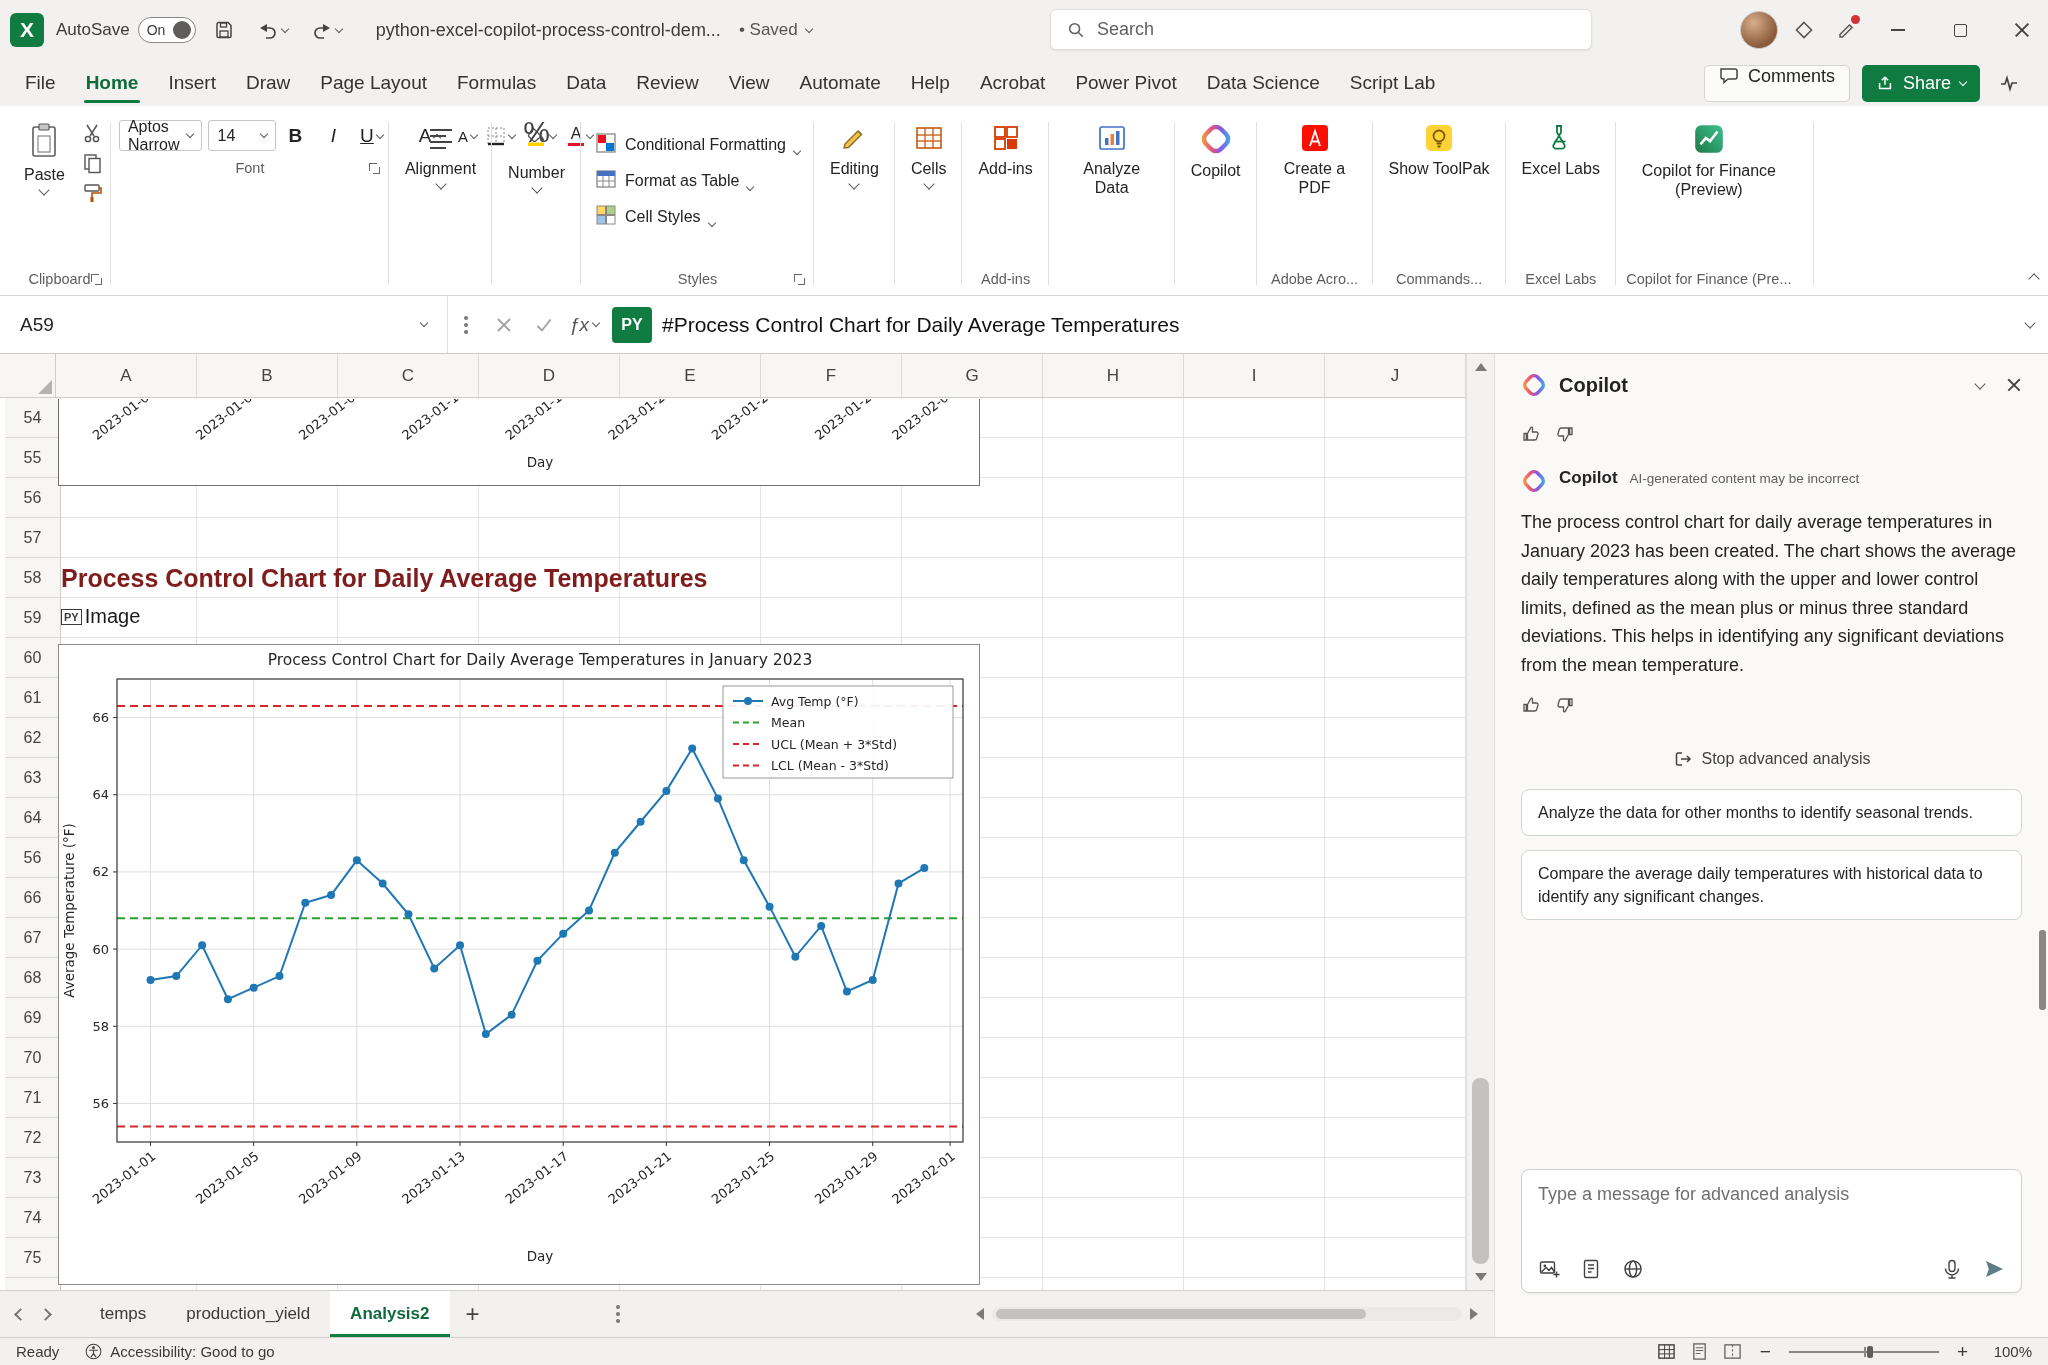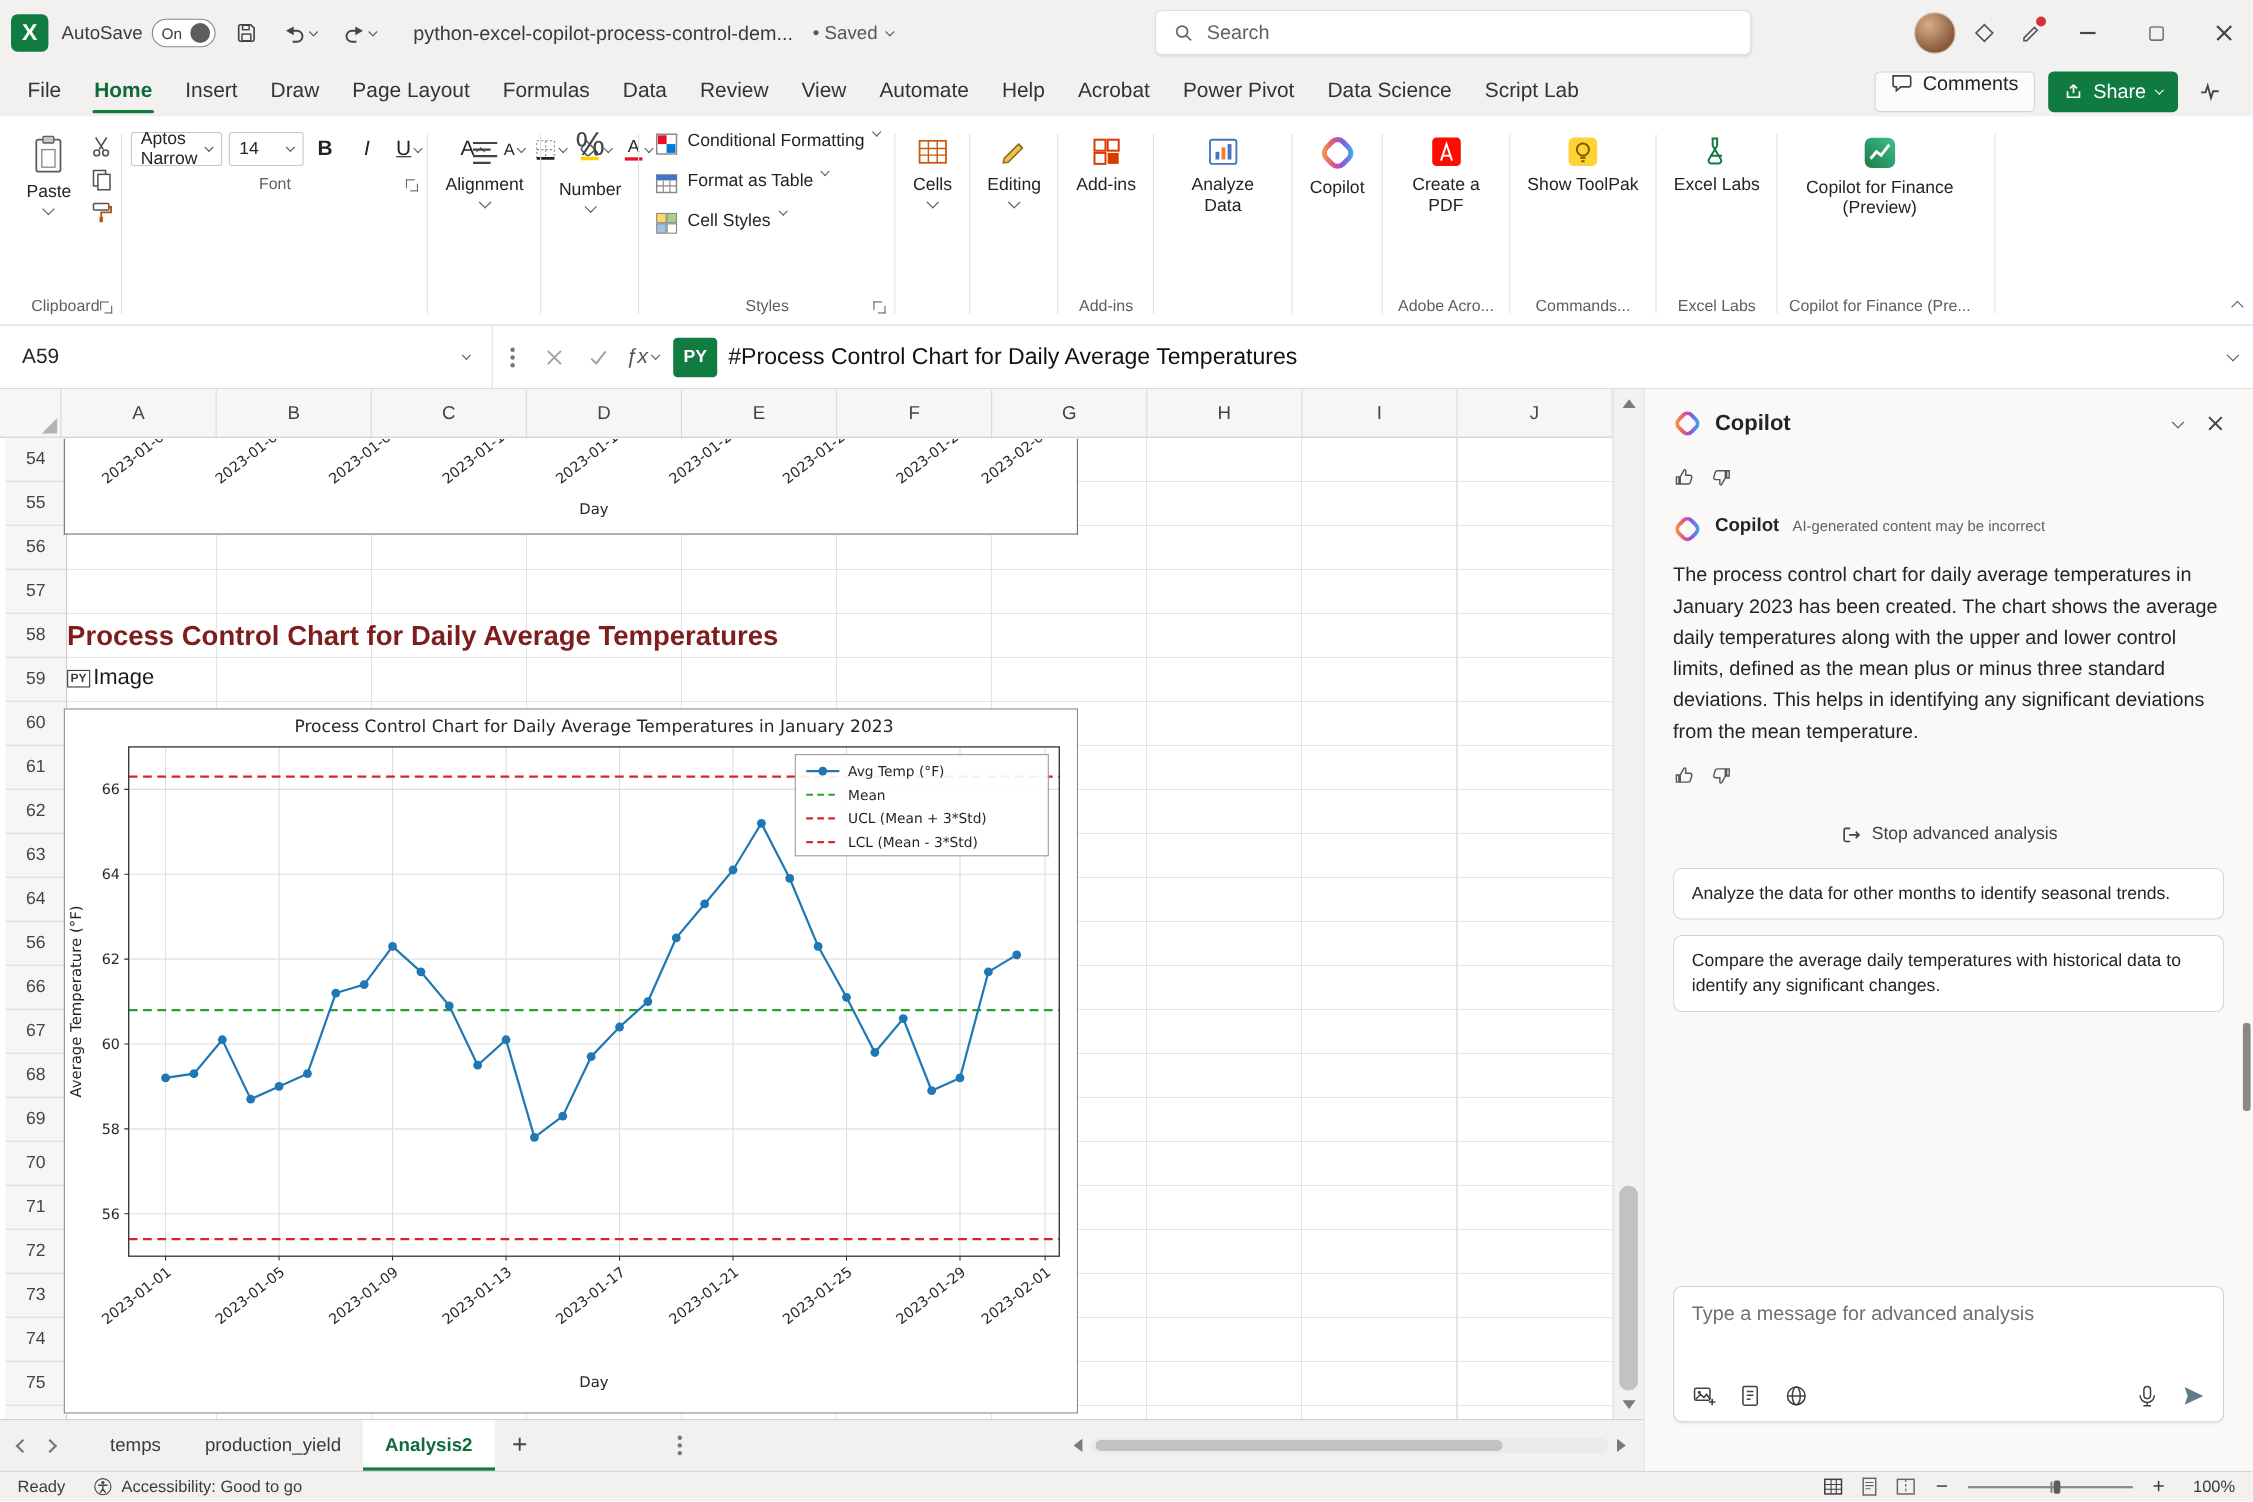--- a/index.html
+++ b/index.html
@@ -45,21 +45,21 @@
 .ribbon{height:190px;background:#fff;border-bottom:1px solid #d8d6d4;display:flex;align-items:stretch;padding:6px 30px 0 8px;flex:none;position:relative}
 .rgroup{display:flex;flex-direction:column;padding:2px 8px 0 8px;position:relative}
 .rgroup::after{content:"";position:absolute;right:0;top:10px;bottom:10px;width:1px;background:#e1dfdd}
 .rbody{flex:1;display:flex;align-items:flex-start;gap:8px}
 .glabel{height:32px;display:flex;align-items:center;justify-content:center;font-size:14.5px;color:#605e5c;position:relative;white-space:nowrap}
 .launcher{position:absolute;right:0;bottom:9px;width:12px;height:12px}
 .launcher::before{content:"";position:absolute;left:0;top:0;width:7px;height:7px;border-left:1.4px solid #666;border-top:1.4px solid #666}
 .launcher::after{content:"";position:absolute;right:1px;bottom:1px;width:6px;height:6px;border-right:1.4px solid #666;border-bottom:1.4px solid #666}
 .bigbtn{display:flex;flex-direction:column;align-items:center;gap:5px;padding:8px 8px 4px 8px;border-radius:4px;font-size:16px;color:#242424;text-align:center;line-height:19px}
 .smallcol{display:flex;flex-direction:column;gap:8px;padding-top:8px}
-.srow{display:flex;align-items:flex-start;gap:8px;font-size:16px;height:34px;padding:0 6px;border-radius:4px;white-space:nowrap}
+.srow{display:flex;align-items:flex-end;gap:8px;font-size:16px;height:34px;padding:0 6px;border-radius:4px;white-space:nowrap}
 .fontcol{display:flex;flex-direction:row;gap:5px;padding-top:6px}
 .combo{height:31px;border:1px solid #c8c6c4;border-radius:3px;background:#fff;display:flex;align-items:center;justify-content:space-between;padding:0 8px;font-size:16px;gap:8px}
 .fmtrow{display:flex;align-items:center;gap:10px;height:32px}
 .fmtbtn{display:flex;align-items:center;justify-content:center;min-width:28px;height:30px;font-size:19px;color:#242424;gap:3px;border-radius:3px}
 .glyphstack{display:flex;flex-direction:column;align-items:center;line-height:1}
 .underbar{width:16px;height:3px;margin-top:2px}
 .collapse-rib{position:absolute;right:10px;bottom:12px}
 
 .fbar{height:58px;background:#fff;border-bottom:1px solid #cfcdcb;display:flex;align-items:center;flex:none;padding-right:14px}
 .namebox{width:448px;height:100%;border-right:1px solid #e1dfdd;display:flex;align-items:center;justify-content:space-between;padding:0 20px;font-size:19px;color:#242424}
@@ -437,41 +437,41 @@
       <div class="glabel">
           <span>Styles</span>
           <span class="launcher"></span>
         </div>
     </div>
 
     <div class="rgroup">
       <div class="rbody">
         <div class="bigbtn">
           <svg width="32" height="32" viewBox="0 0 32 32">
+              <path d="M7 22 20 9l3.5 3.5L10.5 25.5 6 26Z" fill="#f2c24b" stroke="#8a6d1f" stroke-width="1.4"></path>
+              <path d="M20 9l3.5 3.5" stroke="#8a6d1f" stroke-width="1.4"></path>
+            </svg>
+          <span>Editing</span>
+          <span class="chv"></span>
+        </div>
+      </div>
+      <div class="glabel"></div>
+    </div>
+
+    <div class="rgroup">
+      <div class="rbody">
+        <div class="bigbtn">
+          <svg width="32" height="32" viewBox="0 0 32 32">
               <rect x="4" y="6" width="24" height="20" fill="#fff" stroke="#c55a11" stroke-width="1.6"></rect>
               <line x1="4" y1="13" x2="28" y2="13" stroke="#c55a11" stroke-width="1.3"></line>
               <line x1="4" y1="19" x2="28" y2="19" stroke="#c55a11" stroke-width="1.3"></line>
               <line x1="12" y1="6" x2="12" y2="26" stroke="#c55a11" stroke-width="1.3"></line>
               <line x1="20" y1="6" x2="20" y2="26" stroke="#c55a11" stroke-width="1.3"></line>
             </svg>
           <span>Cells</span>
-          <span class="chv"></span>
-        </div>
-      </div>
-      <div class="glabel"></div>
-    </div>
-
-    <div class="rgroup">
-      <div class="rbody">
-        <div class="bigbtn">
-          <svg width="32" height="32" viewBox="0 0 32 32">
-              <path d="M7 22 20 9l3.5 3.5L10.5 25.5 6 26Z" fill="#f2c24b" stroke="#8a6d1f" stroke-width="1.4"></path>
-              <path d="M20 9l3.5 3.5" stroke="#8a6d1f" stroke-width="1.4"></path>
-            </svg>
-          <span>Editing</span>
           <span class="chv"></span>
         </div>
       </div>
       <div class="glabel"></div>
     </div>
 
     <div class="rgroup">
       <div class="rbody">
         <div class="bigbtn">
           <svg width="32" height="32" viewBox="0 0 32 32">

